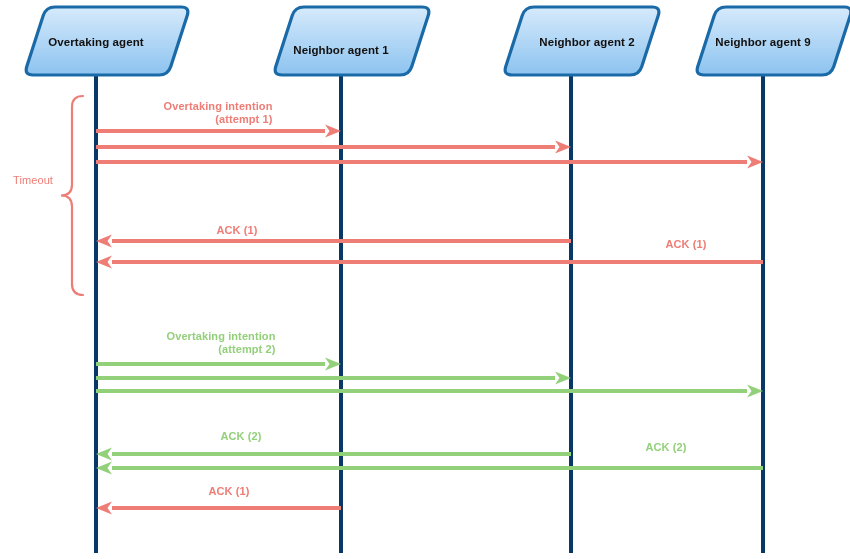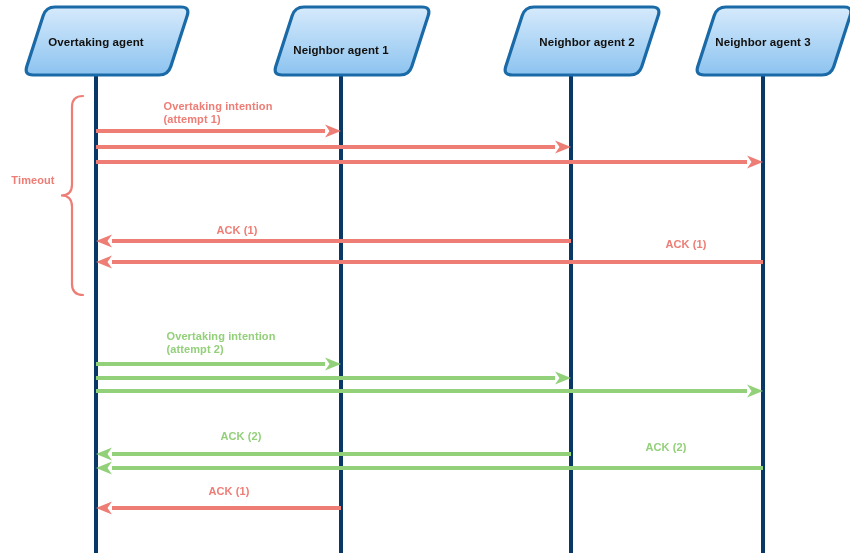--- a/index.html
+++ b/index.html
@@ -31,30 +31,30 @@
     color: #12100e;
     text-align: center;
     white-space: nowrap;
     transform: translate(-50%, -50%);
     letter-spacing: 0.1px;
   }
   .msg-label {
     position: absolute;
     font-size: 11px;
     font-weight: bold;
-    text-align: left;
+    text-align: right;
     white-space: pre-line;
     transform: translate(-50%, 0);
     line-height: 13px;
     letter-spacing: 0.1px;
   }
   .timeout-label {
     position: absolute;
     font-size: 11px;
-    font-weight: bold;
+    font-weight: normal;
     white-space: nowrap;
     transform: translate(-50%, -50%);
     letter-spacing: 0.1px;
   }
 </style>
 </head>
 <body>
 
 <div id="canvas">
 
@@ -125,21 +125,21 @@
       </g>
     <g id="annotations-group">
         <path d="M83,96 Q72,96 72,107 L72,184.5 Q72,195.5 61,195.5 Q72,195.5 72,206.5 L72,284 Q72,295 83,295" fill="none" stroke="#ee7d76" stroke-width="2.2" stroke-linecap="round"></path>
       </g>
   </svg>
 
   <div id="labels-layer">
       <div class="lane-label" style="left: 96px; top: 42px; text-align: right;">Overtaking agent</div>
       <div class="lane-label" style="left: 341px; top: 42px; margin-top: 8px;">Neighbor agent 1</div>
       <div class="lane-label" style="left: 587px; top: 42px;">Neighbor agent 2</div>
-      <div class="lane-label" style="left: 763px; top: 42px;">Neighbor agent 3</div>
+      <div class="lane-label" style="left: 763px; top: 42px;">Neighbor agent 9</div>
       <div class="msg-label" style="left: 218px; top: 100px; color: rgb(238, 125, 118);">Overtaking intention
 (attempt 1)</div>
       <div class="msg-label" style="left: 237px; top: 224px; color: rgb(238, 125, 118);">ACK (1)</div>
       <div class="msg-label" style="left: 686px; top: 238px; color: rgb(238, 125, 118);">ACK (1)</div>
       <div class="msg-label" style="left: 221px; top: 330px; color: rgb(147, 208, 122);">Overtaking intention
 (attempt 2)</div>
       <div class="msg-label" style="left: 241px; top: 430px; color: rgb(147, 208, 122);">ACK (2)</div>
       <div class="msg-label" style="left: 666px; top: 441px; color: rgb(147, 208, 122);">ACK (2)</div>
       <div class="msg-label" style="left: 229px; top: 485px; color: rgb(238, 125, 118);">ACK (1)</div>
       <div class="timeout-label" style="left: 33px; top: 180px; color: rgb(238, 125, 118);">Timeout</div>

